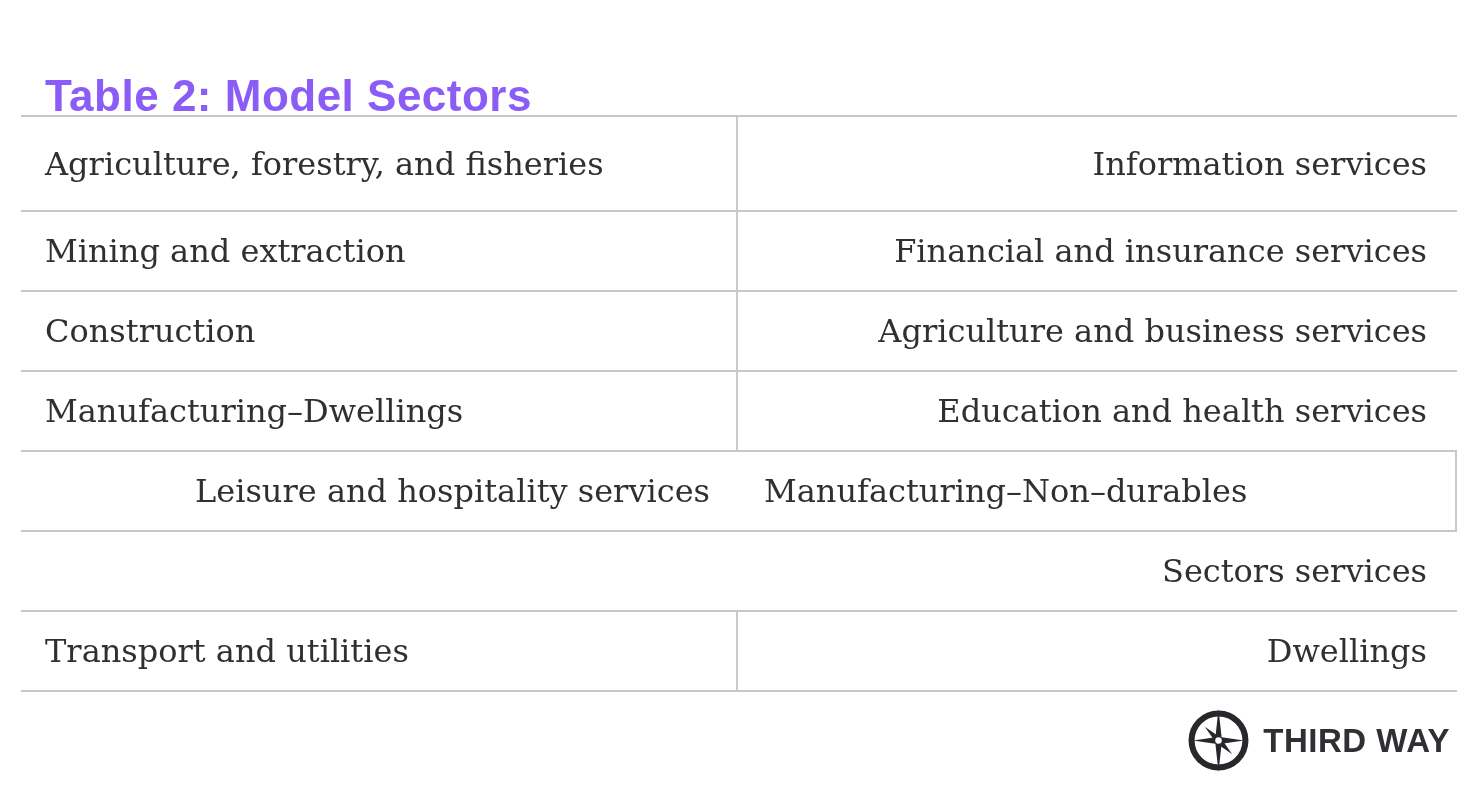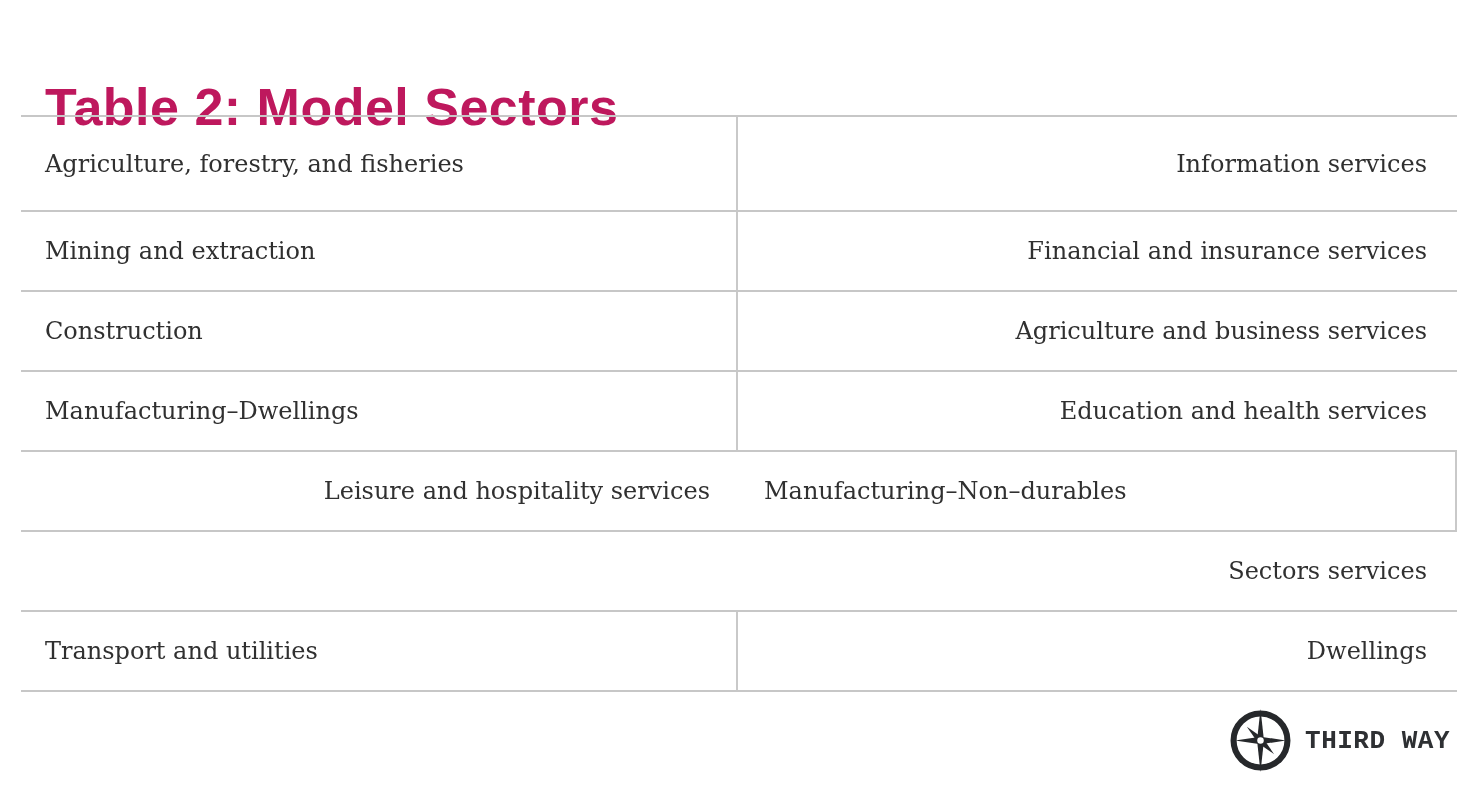--- a/index.html
+++ b/index.html
@@ -14,44 +14,44 @@
     background: #ffffff;
     overflow: hidden;
     font-family: "Liberation Sans", sans-serif;
   }
   .page-title {
     position: absolute;
     left: 45px;
     top: 42px;
     font-family: "Liberation Sans", sans-serif;
     font-weight: 700;
-    font-size: 52px;
+    font-size: 44px;
     letter-spacing: 0.5px;
-    color: #be185d;
+    color: #8b5cf6;
     white-space: nowrap;
   }
   .sector-table {
     position: absolute;
     left: 21px;
     top: 115px;
     width: 1436px;
     border-top: 2px solid #c7c7c7;
   }
   .table-row {
     display: flex;
     height: 80px;
     box-sizing: border-box;
     border-bottom: 2px solid #c7c7c7;
   }
   .table-row.first {
     height: 95px;
   }
   .cell {
     font-family: "DejaVu Serif", "Liberation Serif", serif;
-    font-size: 24px;
+    font-size: 32px;
     color: #303030;
     display: flex;
     align-items: center;
     box-sizing: border-box;
     white-space: nowrap;
   }
   .cell-left {
     width: 717px;
     padding-left: 24px;
     border-right: 2px solid #c9c9c9;
@@ -68,23 +68,23 @@
     display: flex;
     align-items: center;
     gap: 13px;
   }
   .compass-icon {
     width: 63px;
     height: 63px;
     flex: 0 0 auto;
   }
   .brand-name {
-    font-family: Liberation Mono, monospace;
+    font-family: Liberation Sans, sans-serif;
     font-weight: 700;
-    font-size: 26px;
+    font-size: 33px;
     letter-spacing: 0.5px;
     color: #2e3033;
     white-space: nowrap;
   }
 </style>
 </head>
 <body>
 
 <div class="page">
 

